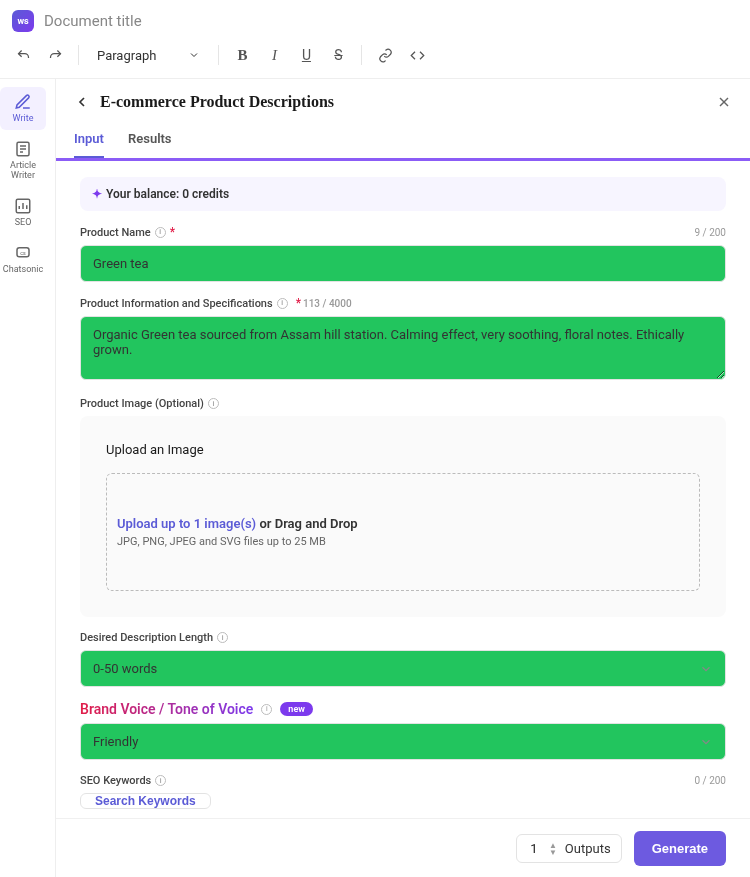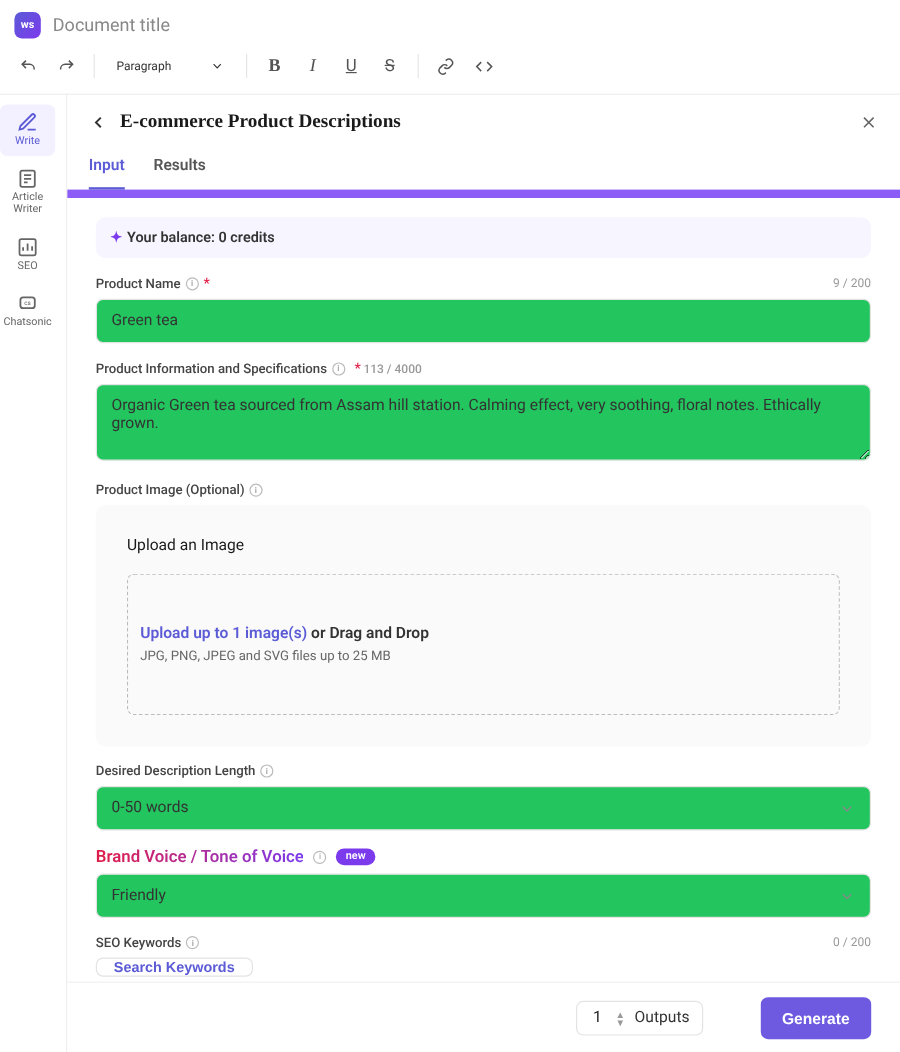--- a/index.html
+++ b/index.html
@@ -3,35 +3,35 @@
 <meta charset="utf-8">
 <style>
 * { box-sizing: border-box; margin: 0; padding: 0; }
 body { font-family: -apple-system, BlinkMacSystemFont, "Segoe UI", Roboto, sans-serif; font-size: 13px; color: #1a1a1a; background: #fff; width: 750px; height: 877px; overflow: hidden; }
 .header { display: flex; align-items: center; padding: 10px 12px 6px; gap: 10px; }
 .logo { width: 22px; height: 22px; background: linear-gradient(135deg, #5b5bd6, #7c3aed); border-radius: 6px; display: flex; align-items: center; justify-content: center; color: #fff; font-size: 9px; font-weight: 700; }
 .doc-title { color: #888; font-size: 15px; }
 .toolbar { display: flex; align-items: center; padding: 4px 10px 10px; gap: 6px; border-bottom: 1px solid #eee; }
 .tbtn { width: 26px; height: 26px; display: flex; align-items: center; justify-content: center; border-radius: 4px; cursor: pointer; color: #555; }
 .sep { width: 1px; height: 20px; background: #e5e5e5; margin: 0 4px; }
-.style-select { display: flex; align-items: center; gap: 32px; padding: 4px 8px; font-size: 10px; color: #333; cursor: pointer; }
+.style-select { display: flex; align-items: center; gap: 32px; padding: 4px 8px; font-size: 13px; color: #333; cursor: pointer; }
 .chev-down { display: inline-block; }
 .app-body { display: flex; height: calc(100% - 78px); }
 .sidebar { width: 56px; border-right: 1px solid #eee; display: flex; flex-direction: column; padding-top: 8px; gap: 4px; }
 .side-item { width: 46px; display: flex; flex-direction: column; align-items: center; gap: 3px; padding: 6px 2px; border-radius: 6px; cursor: pointer; }
 .side-item.active { background: #f3f0ff; color: #5b5bd6; }
 .side-item .lbl { font-size: 9px; color: #666; text-align: center; line-height: 1.1; }
 .side-item.active .lbl { color: #5b5bd6; }
 .side-icon { width: 18px; height: 18px; }
 .main { flex: 1; display: flex; flex-direction: column; overflow: hidden; }
 .panel-head { display: flex; align-items: center; padding: 14px 18px 10px; gap: 10px; }
 .back-btn { cursor: pointer; color: #333; }
 .panel-title { font-size: 16px; font-weight: 700; flex: 1; font-family: Liberation Serif, serif; }
 .close-btn { cursor: pointer; color: #666; }
-.tabs { display: flex; gap: 24px; padding: 0 18px; border-bottom: 7px solid #8b5cf6; align-items: flex-end; }
+.tabs { display: flex; gap: 24px; padding: 0 18px; border-bottom: 3px solid #8b5cf6; align-items: flex-end; }
 .tab { padding: 10px 0; font-size: 13px; font-weight: 600; color: #555; cursor: pointer; border-bottom: 2px solid transparent; }
 .tab.active { color: #5b5bd6; border-bottom-color: #5b5bd6; }
 .form-area { flex: 1; overflow-y: auto; padding: 16px 24px 8px; }
 .balance { background: #f7f5ff; border-radius: 8px; padding: 10px 12px; font-size: 12px; font-weight: 600; color: #333; margin-bottom: 14px; display: flex; align-items: center; gap: 4px; }
 .bolt { color: #7c3aed; }
 .field { margin-bottom: 14px; }
 .field-label-row { display: flex; align-items: center; justify-content: space-between; margin-bottom: 6px; }
 .field-label { font-size: 11px; color: #444; font-weight: 500; display: flex; align-items: center; gap: 4px; }
 .info-icon { width: 11px; height: 11px; border: 1px solid #bbb; border-radius: 50%; display: inline-flex; align-items: center; justify-content: center; font-size: 7px; color: #999; }
 .req { color: #e11d48; font-size: 12px; }
@@ -50,21 +50,21 @@
 .brand-voice-label { font-size: 14px; font-weight: 600; background: linear-gradient(90deg, #e11d48, #7c3aed); -webkit-background-clip: text; background-clip: text; color: transparent; }
 .new-badge { background: #7c3aed; color: #fff; font-size: 9px; font-weight: 600; padding: 2px 8px; border-radius: 10px; }
 .seo-row { display: flex; gap: 8px; }
 .seo-row .text-input { flex: 1; }
 .search-kw-btn { border: 1px solid #e3e3e3; background: #fff; border-radius: 6px; padding: 0 14px; font-size: 12px; font-weight: 600; color: #5b5bd6; cursor: pointer; }
 .footer { display: flex; justify-content: flex-end; align-items: center; gap: 12px; padding: 12px 24px; border-top: 1px solid #f0f0f0; }
 .outputs-box { display: flex; align-items: center; border: 1px solid #e3e3e3; border-radius: 6px; padding: 6px 10px; gap: 8px; }
 .outputs-num { width: 14px; text-align: center; font-size: 13px; }
 .stepper { display: flex; flex-direction: column; gap: 0; color: #999; font-size: 8px; line-height: 7px; }
 .outputs-label { font-size: 13px; color: #333; }
-.generate-btn { background: #6d5ae0; color: #fff; border: none; border-radius: 6px; padding: 10px 18px; font-size: 13px; font-weight: 600; cursor: pointer; margin-left: 36px; }
+.generate-btn { background: #6d5ae0; color: #fff; border: none; border-radius: 6px; padding: 10px 18px; font-size: 13px; font-weight: 600; cursor: pointer; }
 svg { display: block; }
 </style>
 </head>
 <body>
 
 <div class="header">
   <div class="logo">ws</div>
   <div class="doc-title">Document title</div>
 </div>
 

